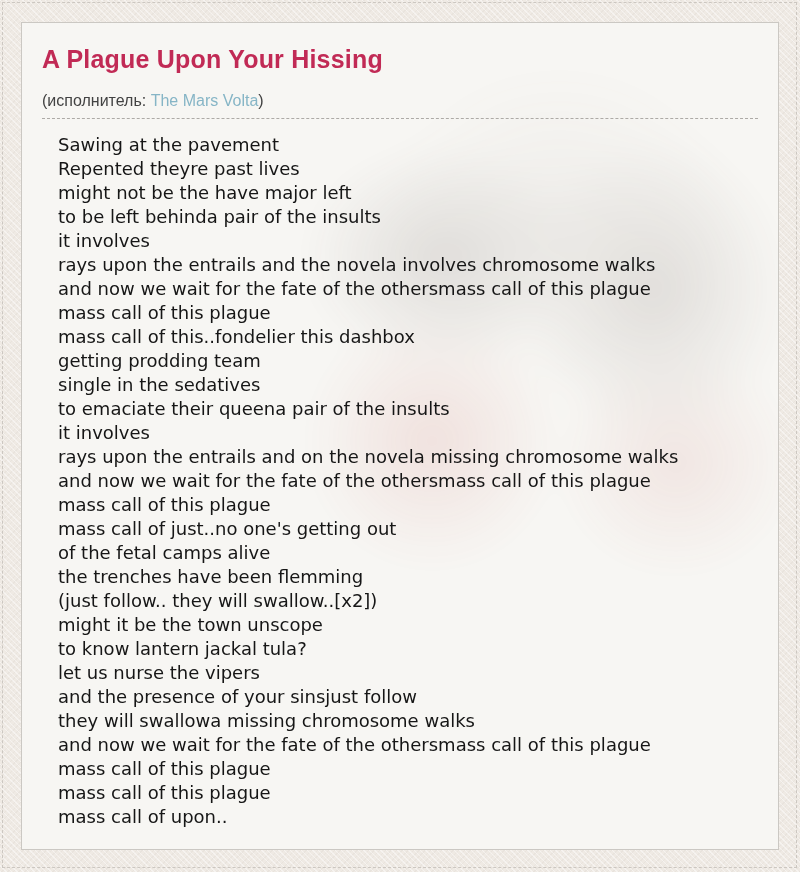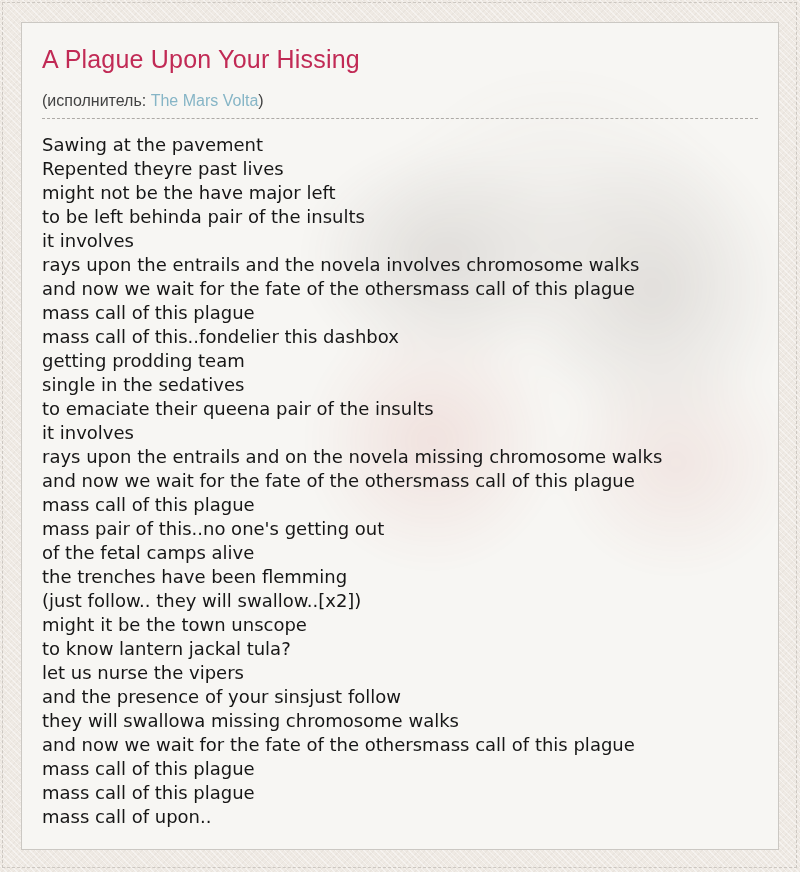--- a/index.html
+++ b/index.html
@@ -46,21 +46,21 @@
     pointer-events: none;
   }
   .card-content {
     position: relative;
     padding: 20px 20px 0 20px;
   }
   h1.title {
     margin: 2px 0 12px 0;
     font-size: 25px;
     line-height: 28px;
-    font-weight: 400;
+    font-weight: 700;
     letter-spacing: 0.2px;
     color: var(--title, #c12a55);
   }
   .artist-line {
     margin-top: 18px;
     padding-bottom: 7px;
     font-size: 16px;
     line-height: 20px;
     color: var(--artist-text, #424242);
     border-bottom: 1px dashed var(--separator, #adaaa6);
@@ -70,21 +70,21 @@
     text-decoration: none;
     cursor: pointer;
   }
   .lyrics {
     margin-top: 14px;
     font-family: "DejaVu Sans", sans-serif;
     font-size: 18px;
     line-height: 24px;
     color: var(--lyrics-text, #161616);
   }
-  .lyric-line { white-space: nowrap; }
+  .lyric-line { white-space: nowrap; margin-left: 16px; }
 </style>
 </head>
 <body>
 
 <div class="page-frame"></div>
 
 <div class="card">
   <div class="band-photo"></div>
   <div class="card-content">
     <h1 class="title">A Plague Upon Your Hissing</h1>
@@ -99,21 +99,21 @@
         <div class="lyric-line">and now we wait for the fate of the othersmass call of this plague</div>
         <div class="lyric-line">mass call of this plague</div>
         <div class="lyric-line">mass call of this..fondelier this dashbox</div>
         <div class="lyric-line">getting prodding team</div>
         <div class="lyric-line">single in the sedatives</div>
         <div class="lyric-line">to emaciate their queena pair of the insults</div>
         <div class="lyric-line">it involves</div>
         <div class="lyric-line">rays upon the entrails and on the novela missing chromosome walks</div>
         <div class="lyric-line">and now we wait for the fate of the othersmass call of this plague</div>
         <div class="lyric-line">mass call of this plague</div>
-        <div class="lyric-line">mass pair of this..no one's getting out</div>
+        <div class="lyric-line">mass call of just..no one's getting out</div>
         <div class="lyric-line">of the fetal camps alive</div>
         <div class="lyric-line">the trenches have been flemming</div>
         <div class="lyric-line">(just follow.. they will swallow..[x2])</div>
         <div class="lyric-line">might it be the town unscope</div>
         <div class="lyric-line">to know lantern jackal tula?</div>
         <div class="lyric-line">let us nurse the vipers</div>
         <div class="lyric-line">and the presence of your sinsjust follow</div>
         <div class="lyric-line">they will swallowa missing chromosome walks</div>
         <div class="lyric-line">and now we wait for the fate of the othersmass call of this plague</div>
         <div class="lyric-line">mass call of this plague</div>

